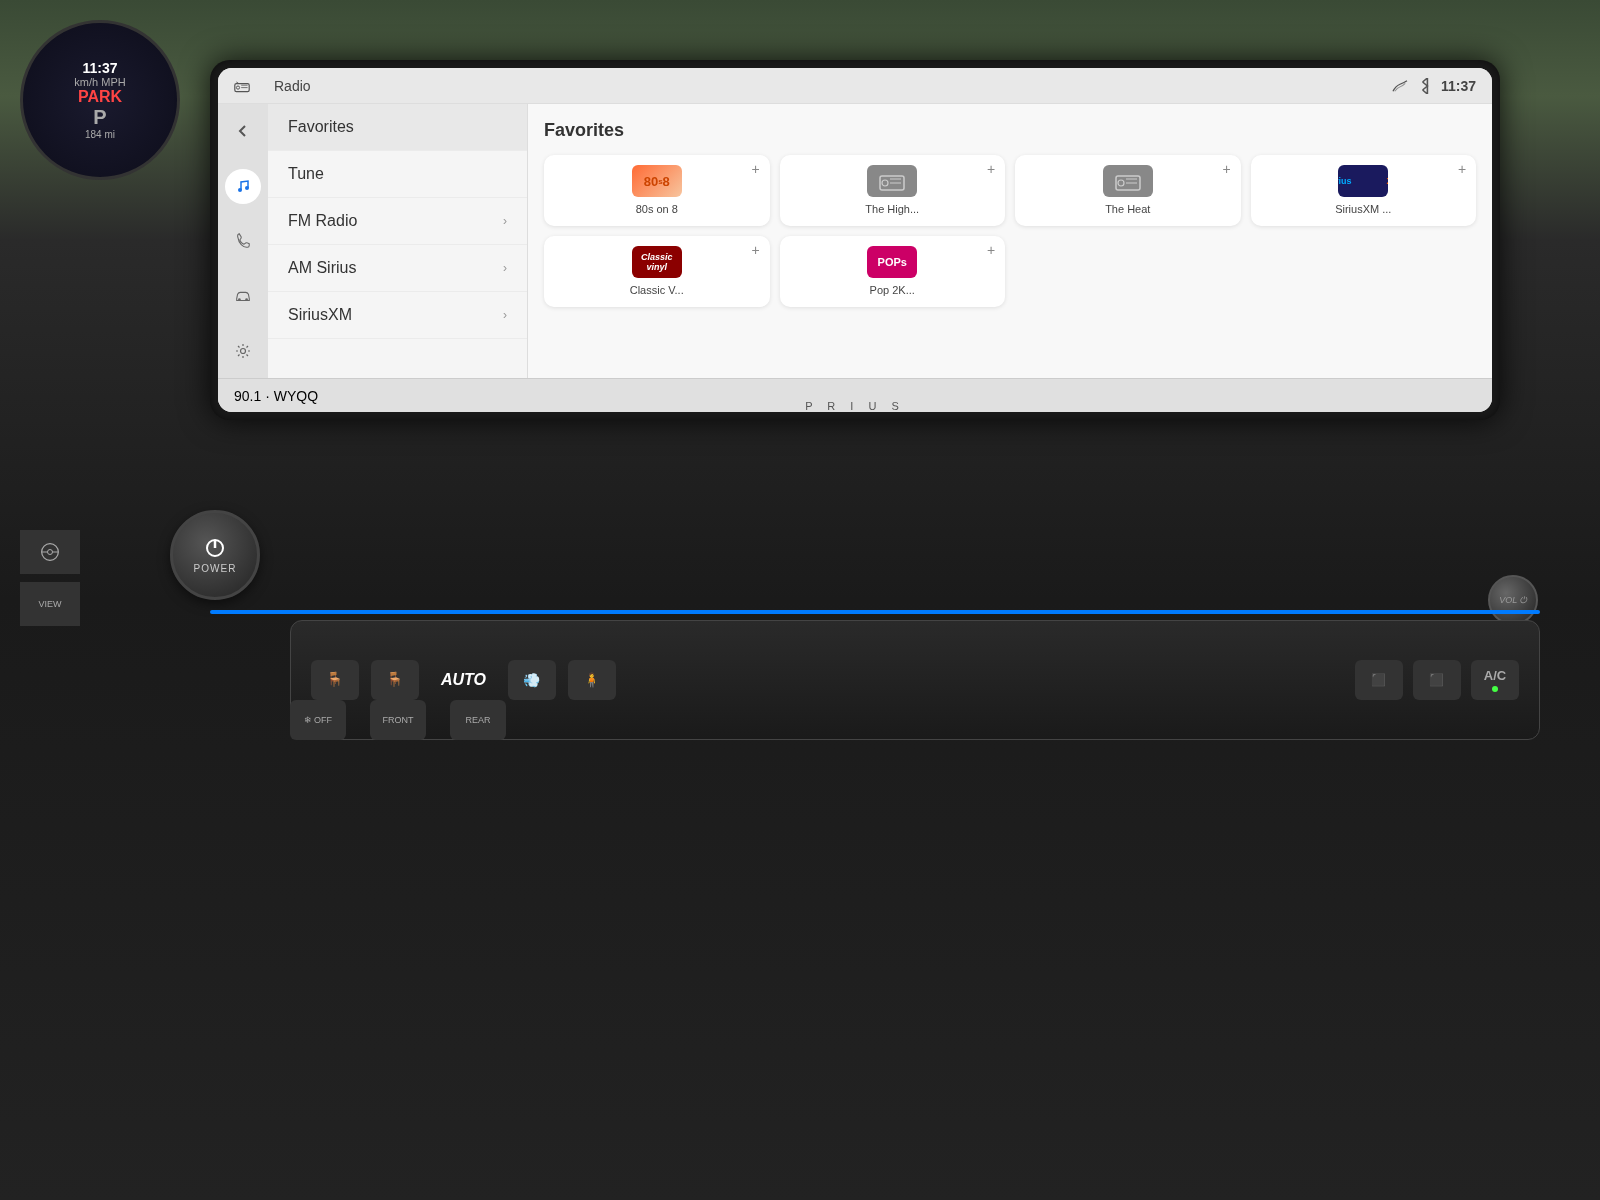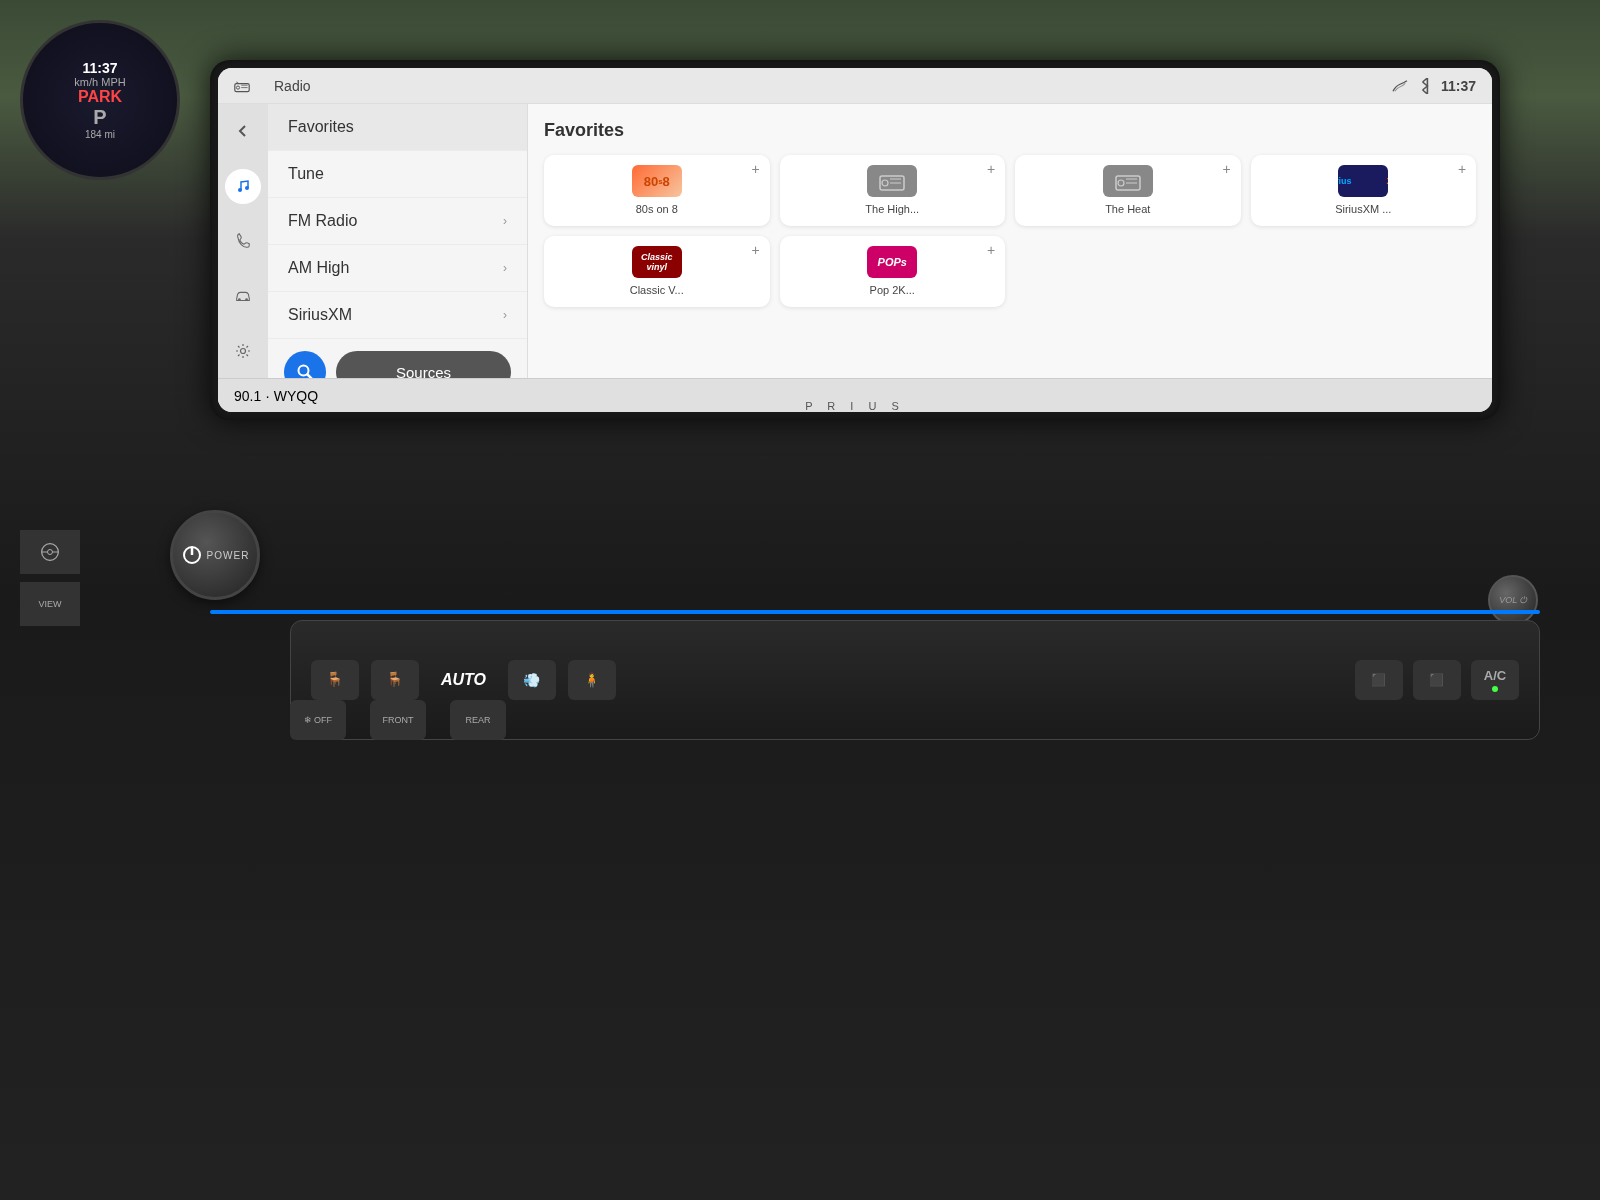--- a/index.html
+++ b/index.html
@@ -267,21 +267,21 @@
       font-weight: bold;
       color: white;
       overflow: hidden;
     }
 
     .fav-logo.s80s { background: linear-gradient(135deg, #ff6b35, #f7c59f); color: #333; font-size: 11px; }
     .fav-logo.high { background: #888; }
     .fav-logo.heat { background: #888; }
     .fav-logo.sirius { background: #1a73e8; font-size: 9px; }
     .fav-logo.vinyl { background: #cc3333; font-size: 9px; }
-    .fav-logo.pop2k { background: #ff69b4; font-size: 9px; font-style: italic; }
+    .fav-logo.pop2k { background: #ff69b4; font-size: 9px; }
 
     .fav-name {
       font-size: 11px;
       color: #444;
       text-align: center;
       line-height: 1.2;
     }
 
     
     .screen-statusbar {
@@ -395,21 +395,21 @@
     .power-btn {
       position: absolute;
       top: 510px;
       left: 170px;
       width: 90px;
       height: 90px;
       background: radial-gradient(circle at 40% 35%, #555, #222);
       border-radius: 50%;
       border: 3px solid #444;
       display: flex;
-      flex-direction: row;
+      flex-direction: column;
       align-items: center;
       justify-content: center;
       color: white;
       font-size: 10px;
       gap: 4px;
       cursor: pointer;
       box-shadow: 0 4px 12px rgba(0,0,0,0.5);
     }
 
     
@@ -512,39 +512,28 @@
           <span>Favorites</span>
         </div>
         <div class="menu-item">
           <span>Tune</span>
         </div>
         <div class="menu-item">
           <span>FM Radio</span>
           <span class="chevron">›</span>
         </div>
         <div class="menu-item">
-          <span>AM High</span>
+          <span>AM Sirius</span>
           <span class="chevron">›</span>
         </div>
         <div class="menu-item">
           <span>SiriusXM</span>
           <span class="chevron">›</span>
         </div>
 
-        <div class="menu-bottom">
-          <div class="search-btn">
-            <svg width="16" height="16" viewBox="0 0 16 16">
-              <circle cx="6.5" cy="6.5" r="5" fill="none" stroke="white" stroke-width="2"></circle>
-              <line x1="10.5" y1="10.5" x2="15" y2="15" stroke="white" stroke-width="2.5" stroke-linecap="round"></line>
-            </svg>
-          </div>
-          <div class="sources-btn">
-            <span>Sources</span>
-          </div>
-        </div>
       </div>
 
       <div class="main-content">
         <div class="favorites-title">Favorites</div>
 
         <div class="favorites-grid">
 
           <div class="fav-card">
             <span class="add-btn">+</span>
             <div class="fav-logo s80s">

